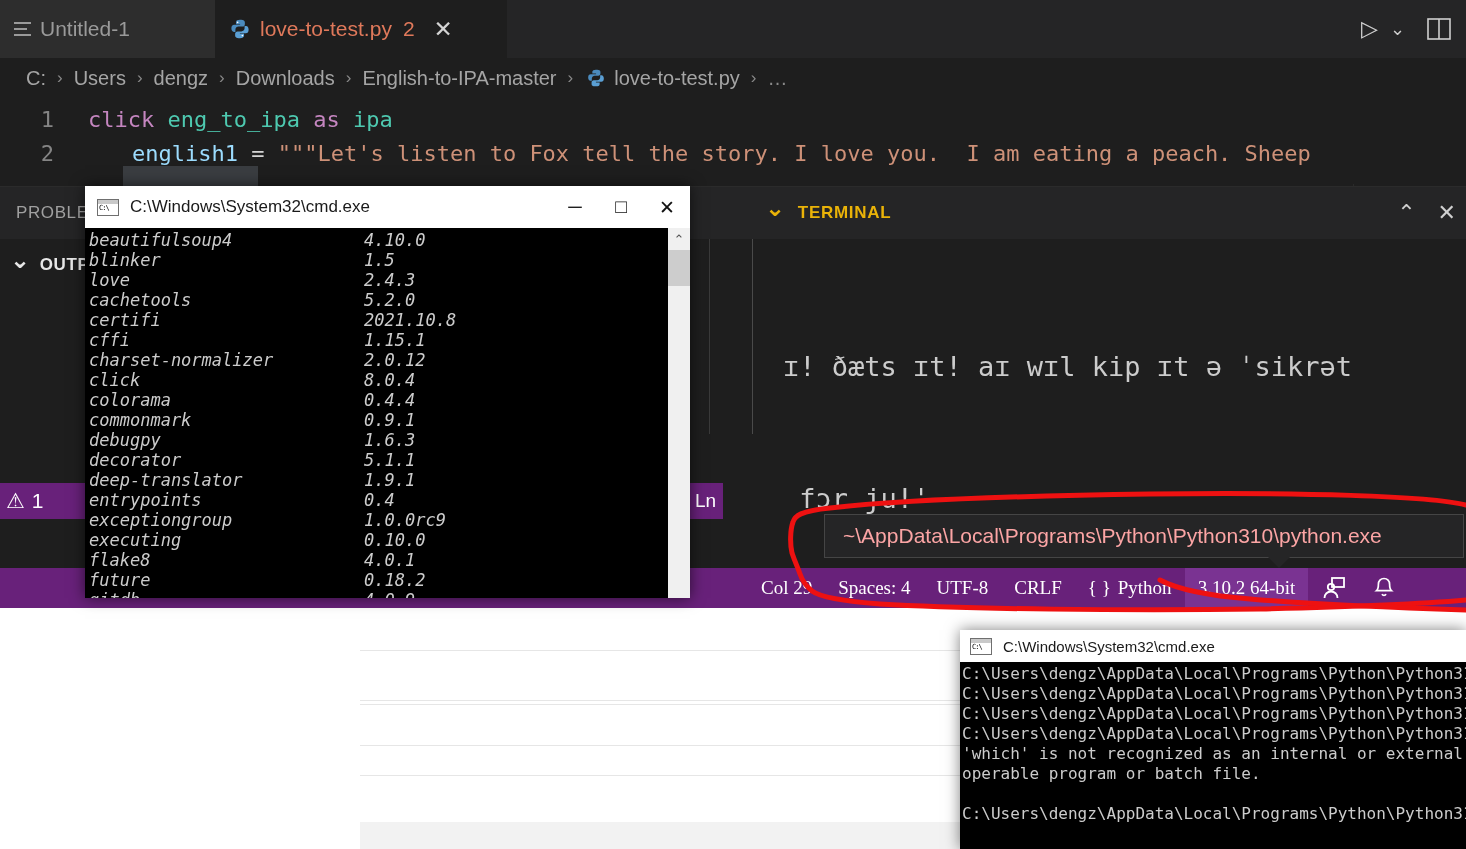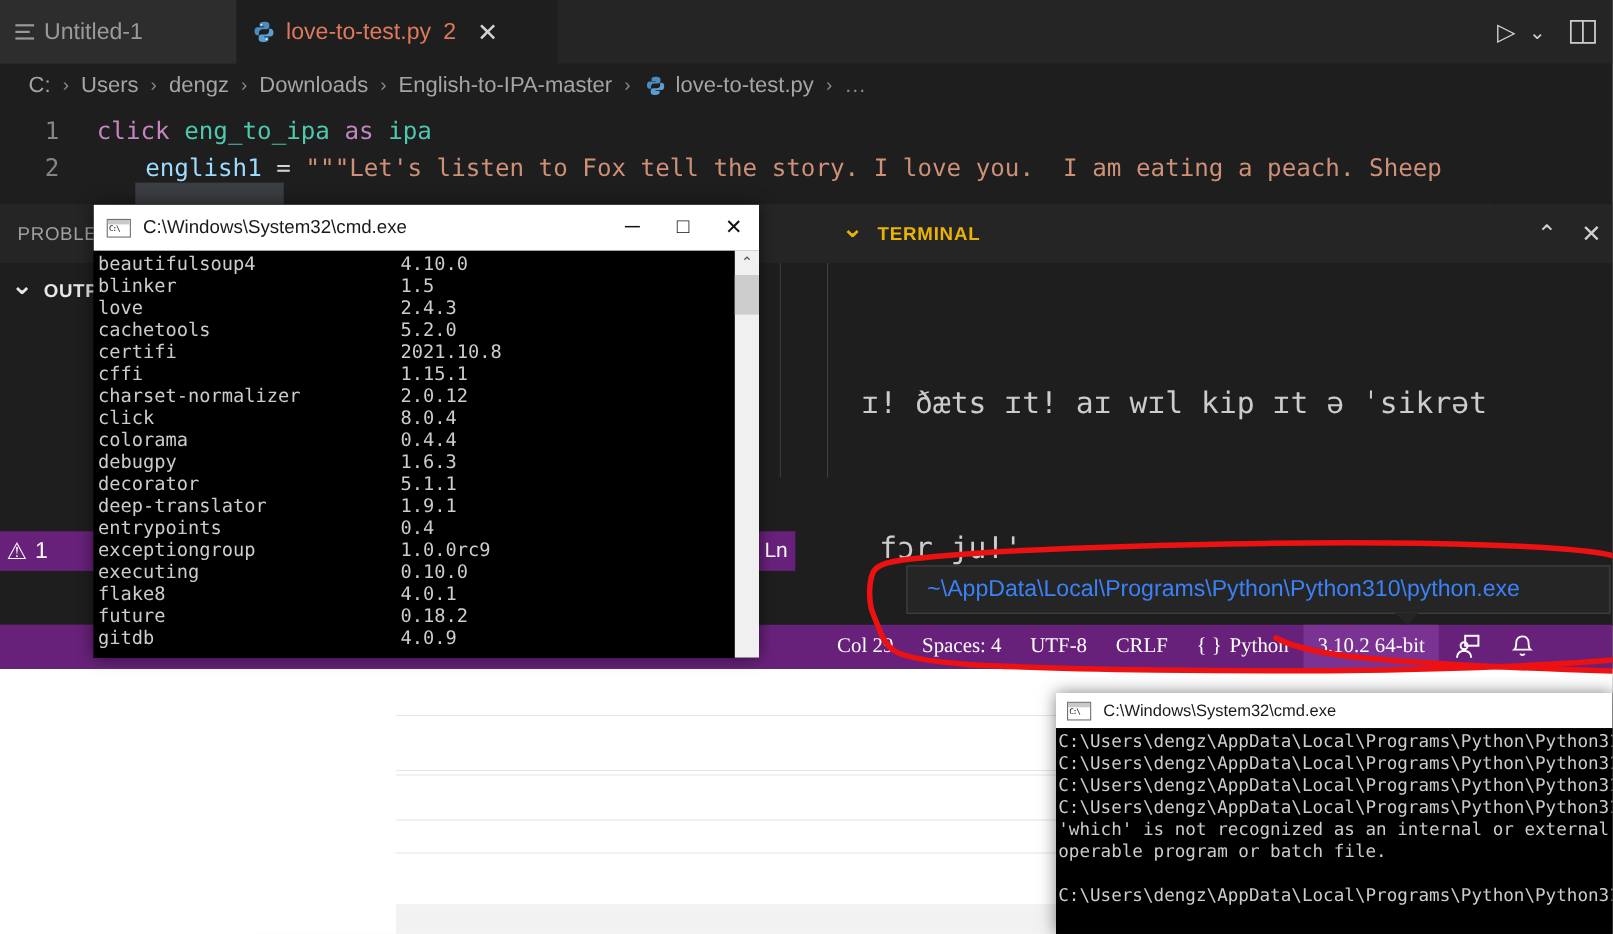--- a/index.html
+++ b/index.html
@@ -83,38 +83,38 @@
   #statusbar .si{padding:0 13px;display:flex;align-items:center;gap:7px;height:40px;font-family:Liberation Serif, serif;}
   #si-version{background:#7a3392;}
 
   
   #warn-badge{position:absolute;left:0;top:483px;width:88px;height:36px;background:#68217a;color:#fff;
      display:flex;align-items:center;gap:7px;padding-left:6px;box-sizing:border-box;font-size:21px;}
 
   
   #tooltip{position:absolute;left:824px;top:514px;width:640px;height:44px;background:#252526;
      border:1px solid #454545;display:flex;align-items:center;padding-left:18px;box-sizing:border-box;
-     color:#3b82f6;font-size:21px;white-space:nowrap;z-index:30;}
+     color:#fca5a5;font-size:21px;white-space:nowrap;z-index:30;}
   #tooltip-arrow{position:absolute;left:1268px;top:557px;width:0;height:0;z-index:30;
      border-left:11px solid transparent;border-right:11px solid transparent;border-top:11px solid #252526;}
 
   
   #cmd1{position:absolute;left:85px;top:186px;width:605px;height:412px;background:#000;
      box-shadow:0 0 14px rgba(0,0,0,.6);z-index:40;overflow:hidden;}
   #cmd1-title{height:42px;background:#ffffff;display:flex;align-items:center;padding-left:12px;
      box-sizing:border-box;color:#1a1a1a;font-size:17px;}
   .cmd-icon{width:22px;height:17px;background:#fff;border:1px solid #6f6f6f;margin-right:11px;position:relative;box-sizing:border-box;
      display:inline-block;flex:none;}
   .cmd-icon::before{content:"";position:absolute;left:0;top:0;right:0;height:4px;background:#c9c9c9;}
   .cmd-icon::after{content:"C:\\";position:absolute;left:1px;top:4px;font-family:"DejaVu Sans Mono",monospace;font-size:7px;color:#000;letter-spacing:-1px;}
   #cmd1-winbtns{margin-left:auto;display:flex;align-items:center;height:42px;}
   #cmd1-winbtns .wb{width:46px;height:42px;display:flex;align-items:center;justify-content:center;font-size:19px;color:#111;}
   #cmd1-body{position:absolute;left:0;top:42px;width:583px;height:370px;background:#000;overflow:hidden;
      font-family:"DejaVu Sans Mono","Liberation Mono",monospace;font-size:17px;color:#cccccc;line-height:20px;padding-top:2px;box-sizing:border-box;}
-  .pkg-row{display:flex;padding-left:4px;}
+  .pkg-row{display:flex;padding-left:4px;font-style:italic;}
   .pkg-name{width:275px;display:inline-block;}
   #cmd1-scroll{position:absolute;right:0;top:42px;width:22px;height:370px;background:#f0f0f0;}
   #cmd1-scroll .sb-up{height:22px;display:flex;align-items:center;justify-content:center;font-size:13px;color:#555;}
   #cmd1-scroll .sb-thumb{position:absolute;left:0;top:22px;width:22px;height:36px;background:#cdcdcd;}
 
   
   #cmd2{position:absolute;left:960px;top:630px;width:506px;height:219px;background:#000;
      box-shadow:0 0 14px rgba(0,0,0,.5);z-index:45;overflow:hidden;}
   #cmd2-title{height:32px;background:#ffffff;display:flex;align-items:center;padding-left:10px;
      box-sizing:border-box;color:#1a1a1a;font-size:15px;}
@@ -325,20 +325,24 @@
       </div>
       <div class="pkg-row">
         <span class="pkg-name">click</span>
         <span>8.0.4</span>
       </div>
       <div class="pkg-row">
         <span class="pkg-name">colorama</span>
         <span>0.4.4</span>
       </div>
       <div class="pkg-row">
+        <span class="pkg-name">commonmark</span>
+        <span>0.9.1</span>
+      </div>
+      <div class="pkg-row">
         <span class="pkg-name">debugpy</span>
         <span>1.6.3</span>
       </div>
       <div class="pkg-row">
         <span class="pkg-name">decorator</span>
         <span>5.1.1</span>
       </div>
       <div class="pkg-row">
         <span class="pkg-name">deep-translator</span>
         <span>1.9.1</span>

